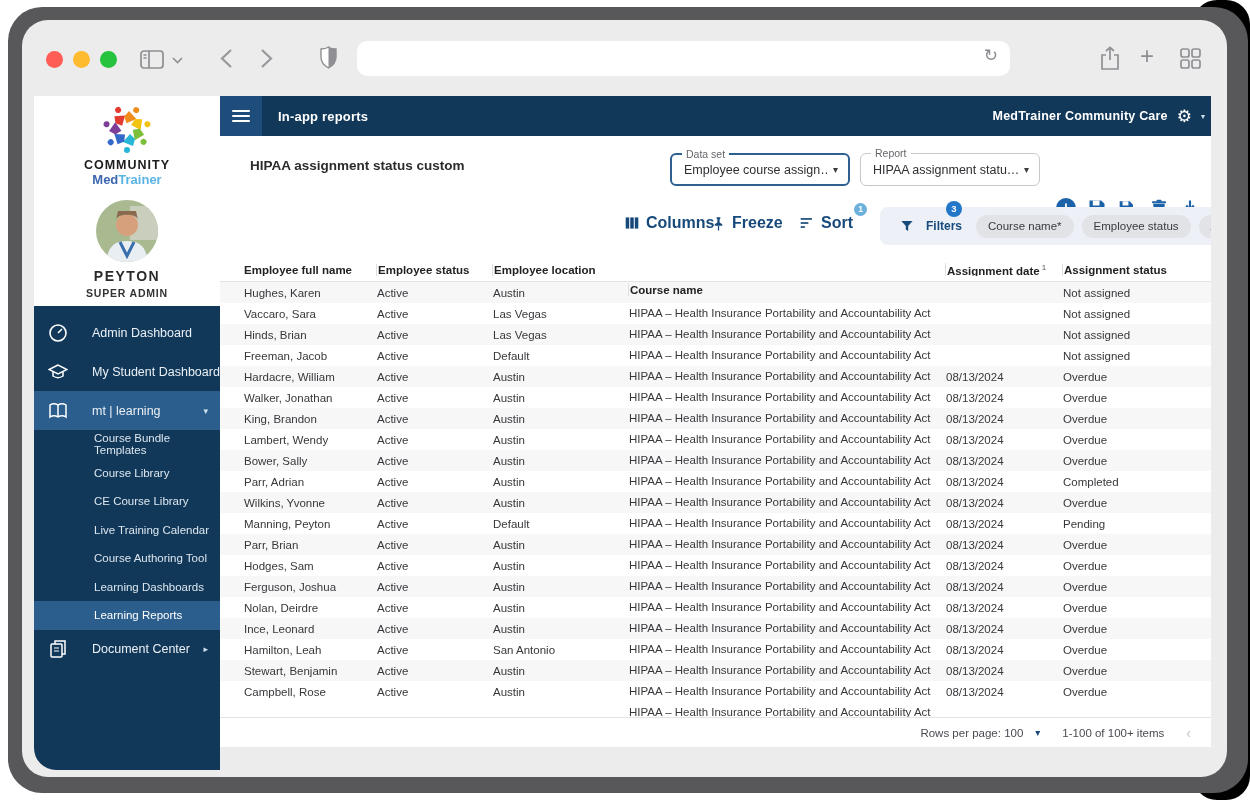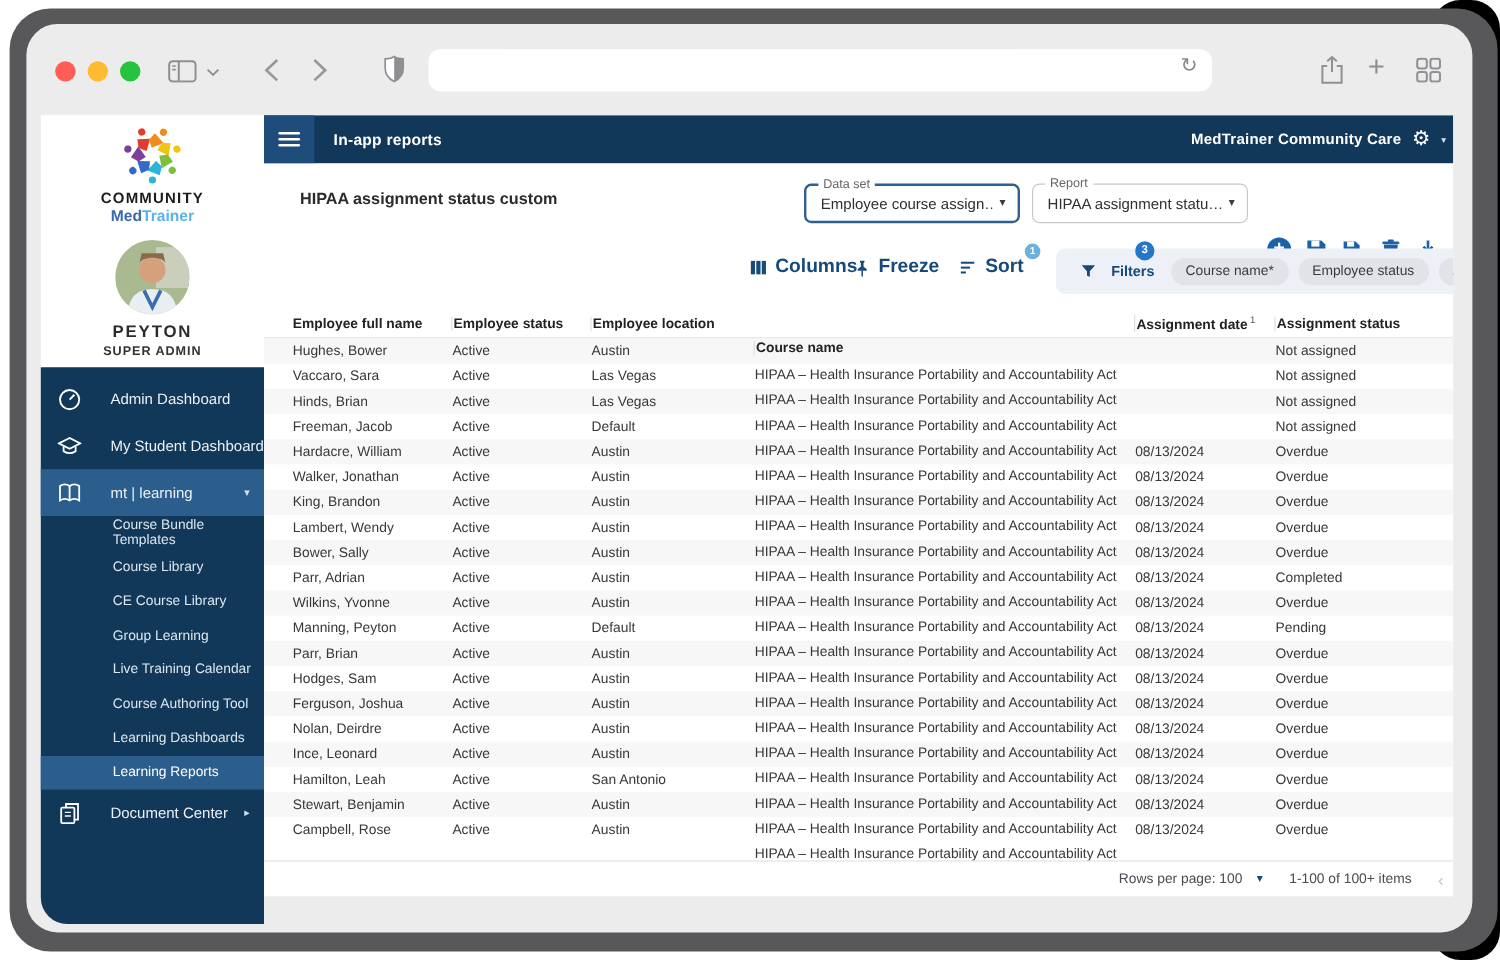--- a/index.html
+++ b/index.html
@@ -82,21 +82,21 @@
   .thead { display:flex; height:24px; margin-top:0; border-bottom:1px solid #e2e2e4; align-items:center; font-size:11.5px; font-weight:700; color:#222; }
   .th { position:relative; white-space:nowrap; overflow:hidden; }
   .th + .th { border-left:1px solid #dedee1; }
   .th sup { font-size:8px; color:#555; font-weight:400; margin-left:2px; }
   .c1{ width:156px; padding-left:24px; } .c2{ width:116px; padding-left:1px; } .c3{ width:136px; padding-left:1px; }
   .c4{ width:317px; padding-left:1px;margin-top:40px; } .c5{ width:117px; padding-left:1px; } .c6{ width:149px; padding-left:1px; }
   .row { display:flex; height:21px; align-items:center; font-size:11.5px; color:#38383c; }
   .row:nth-child(odd) { background:#f7f7f8; }
   .cell { white-space:nowrap; overflow:hidden; border:none !important; }
 
-  .tfoot { position:absolute; left:0; right:0; top:621px; height:30px; border-top:1px solid #e3e3e5; display:flex; align-items:center; justify-content:flex-end; gap:22px; padding-right:8px; font-size:11.5px; color:#4a4a52; }
+  .tfoot { position:absolute; left:0; right:0; top:621px; height:30px; border-top:1px solid #e3e3e5; display:flex; align-items:center; justify-content:flex-end; gap:22px; padding-right:20px; font-size:11.5px; color:#4a4a52; }
   .rpp { display:flex; align-items:center; gap:6px; }
   .rpp .dd-caret { color:#17497b; }
   .page-prev { color:#c3c3c7; font-size:14px; }
 </style>
 </head>
 <body>
 
 <div class="stage">
   <div class="black-accent"></div>
   <div class="gray-frame"></div>
@@ -220,21 +220,20 @@
                 <line x1="10" y1="4" x2="10" y2="16" stroke="#fff" stroke-width="1.5"></line>
               </svg>
             <span>mt | learning</span>
             <span class="nav-caret">▾</span>
           </div>
 
           <div id="subitems">
               <div class="subitem">Course Bundle Templates</div>
               <div class="subitem">Course Library</div>
               <div class="subitem">CE Course Library</div>
-              <div class="subitem">Group Learning</div>
               <div class="subitem">Live Training Calendar</div>
               <div class="subitem">Course Authoring Tool</div>
               <div class="subitem">Learning Dashboards</div>
               <div class="subitem active">Learning Reports</div>
             </div>
 
           <div class="nav-item">
             <svg class="nico" viewBox="0 0 20 20">
                 <rect x="3" y="5" width="11" height="13" rx="1" fill="none" stroke="#fff" stroke-width="1.5"></rect>
                 <path d="M7 5V2h10v13h-3" fill="none" stroke="#fff" stroke-width="1.5"></path>
@@ -343,21 +342,21 @@
         <div class="thead" id="thead">
             <div class="th c1">Employee full name</div>
             <div class="th c2">Employee status</div>
             <div class="th c3">Employee location</div>
             <div class="th c4">Course name</div>
             <div class="th c5">Assignment date<sup>1</sup></div>
             <div class="th c6">Assignment status</div>
           </div>
         <div id="tbody">
             <div class="row">
-              <div class="cell c1">Hughes, Bower</div>
+              <div class="cell c1">Hughes, Karen</div>
               <div class="cell c2">Active</div>
               <div class="cell c3">Austin</div>
               <div class="cell c4">HIPAA – Health Insurance Portability and Accountability Act</div>
               <div class="cell c5"></div>
               <div class="cell c6">Not assigned</div>
             </div>
             <div class="row">
               <div class="cell c1">Vaccaro, Sara</div>
               <div class="cell c2">Active</div>
               <div class="cell c3">Las Vegas</div>

